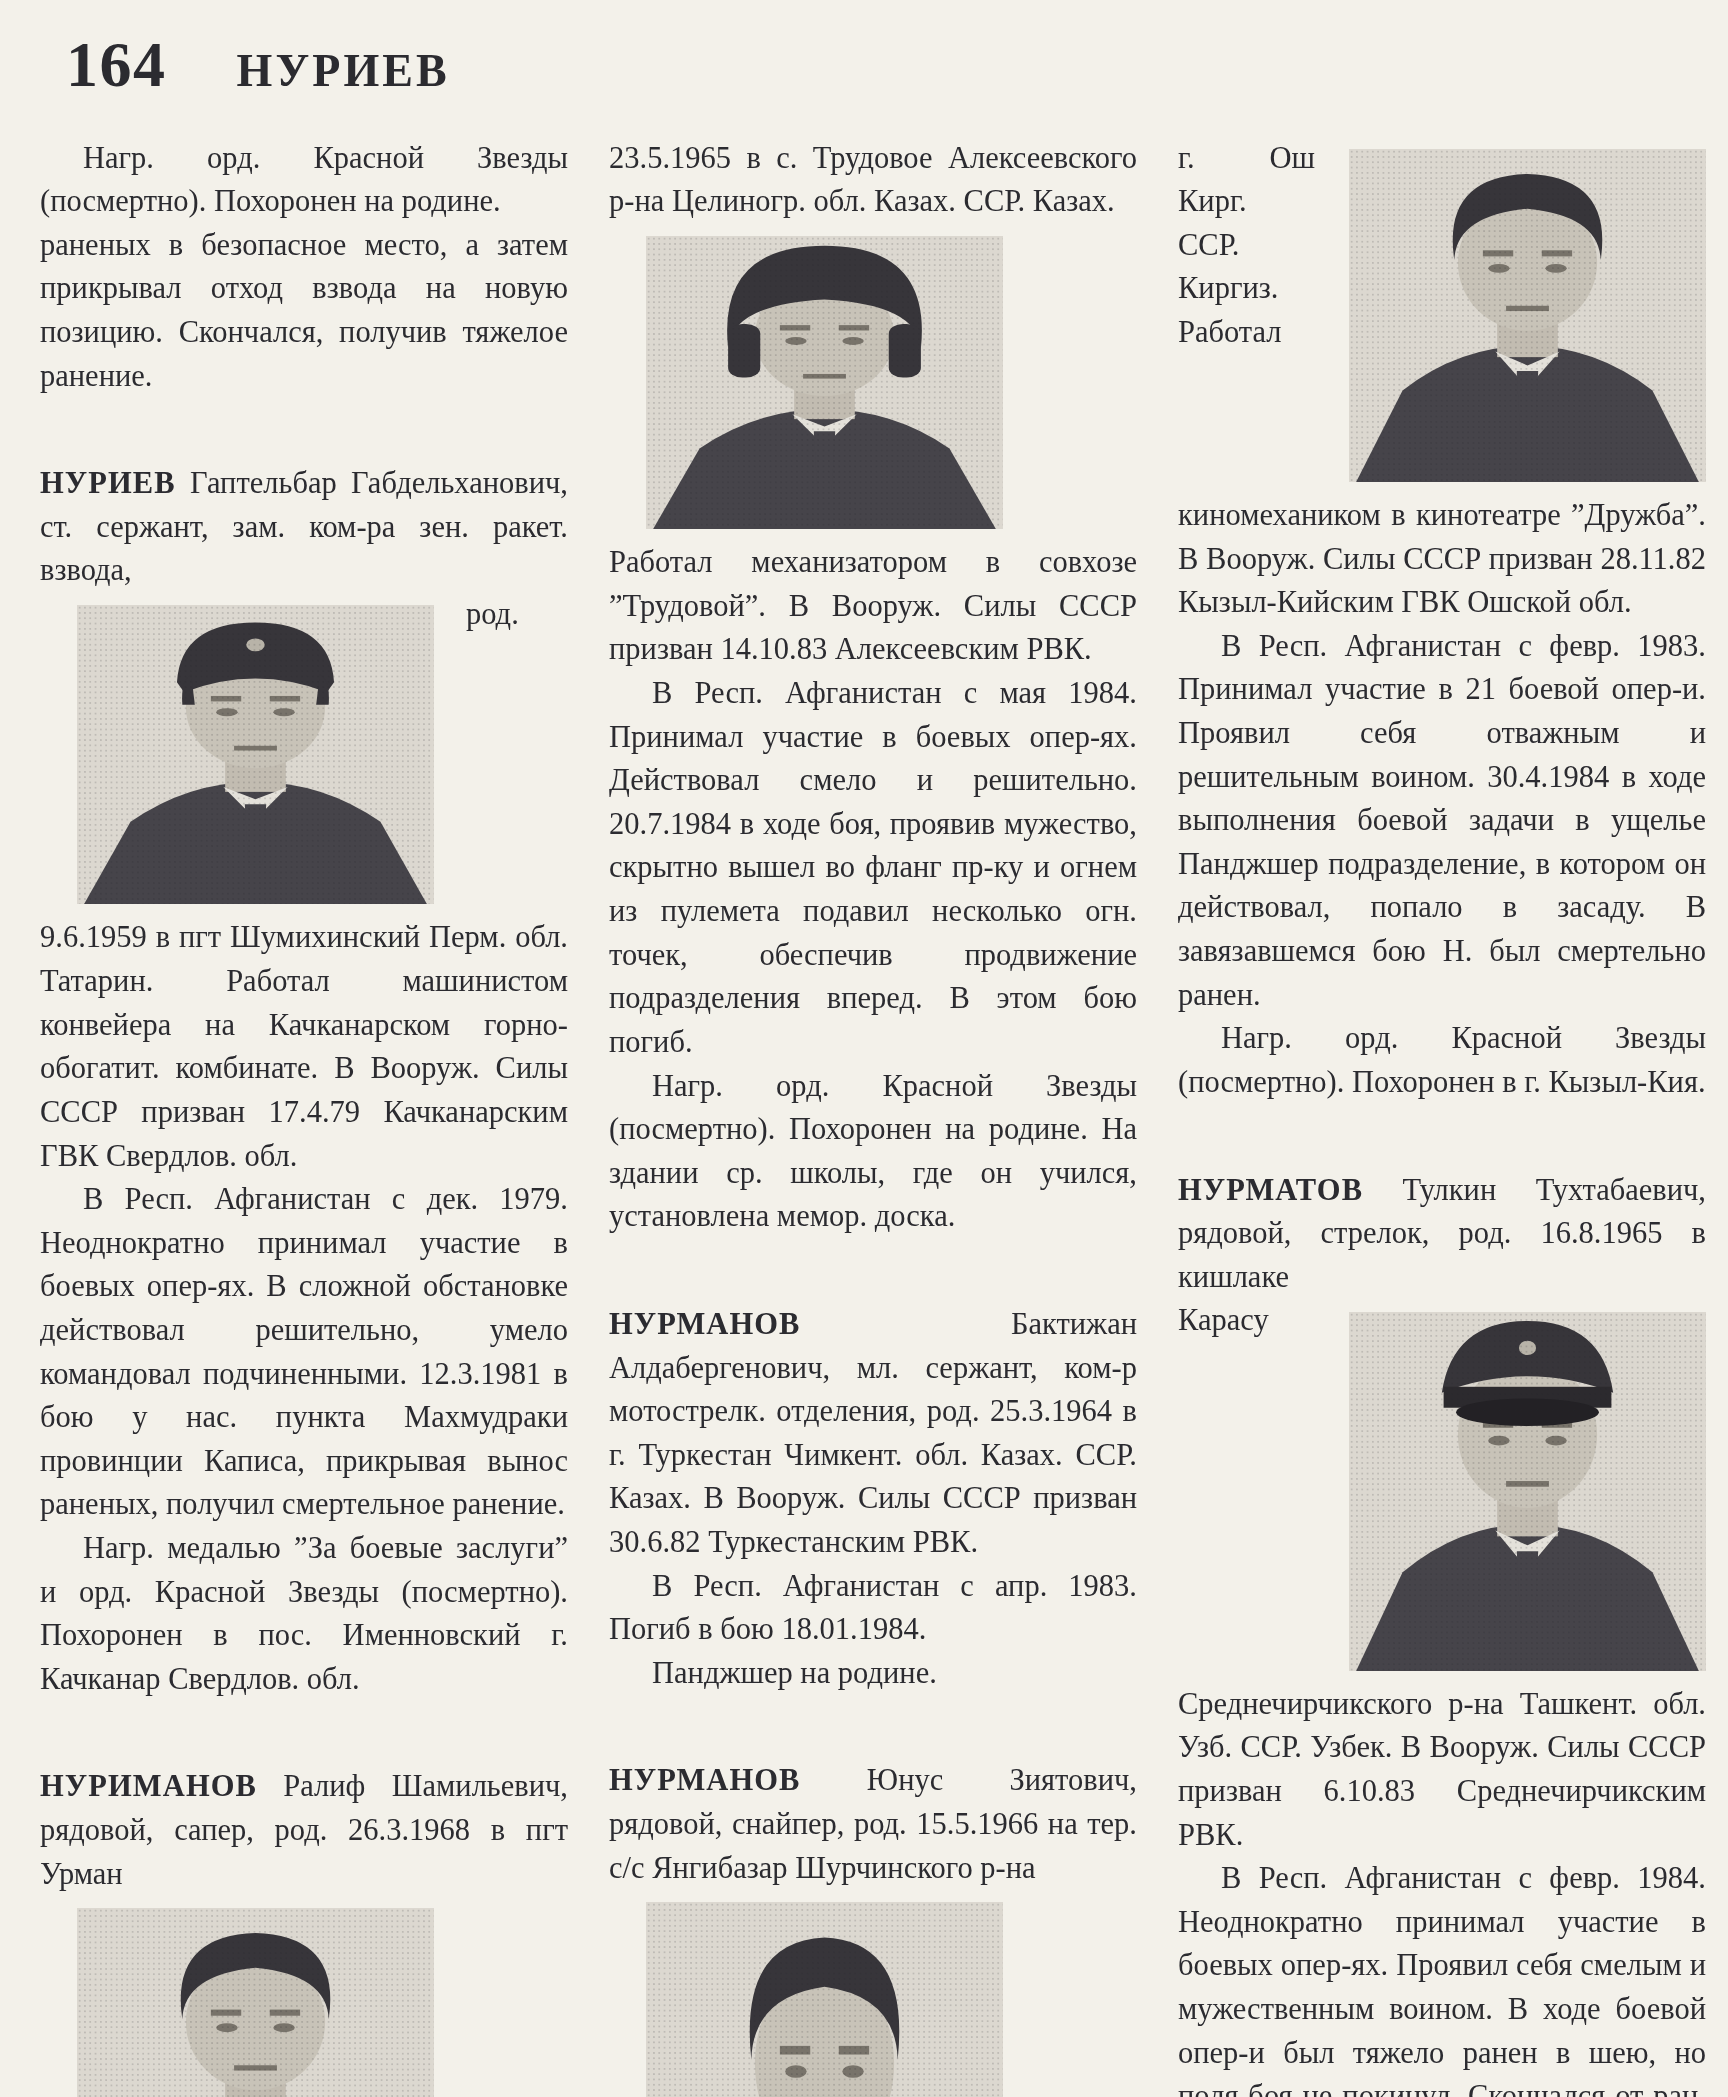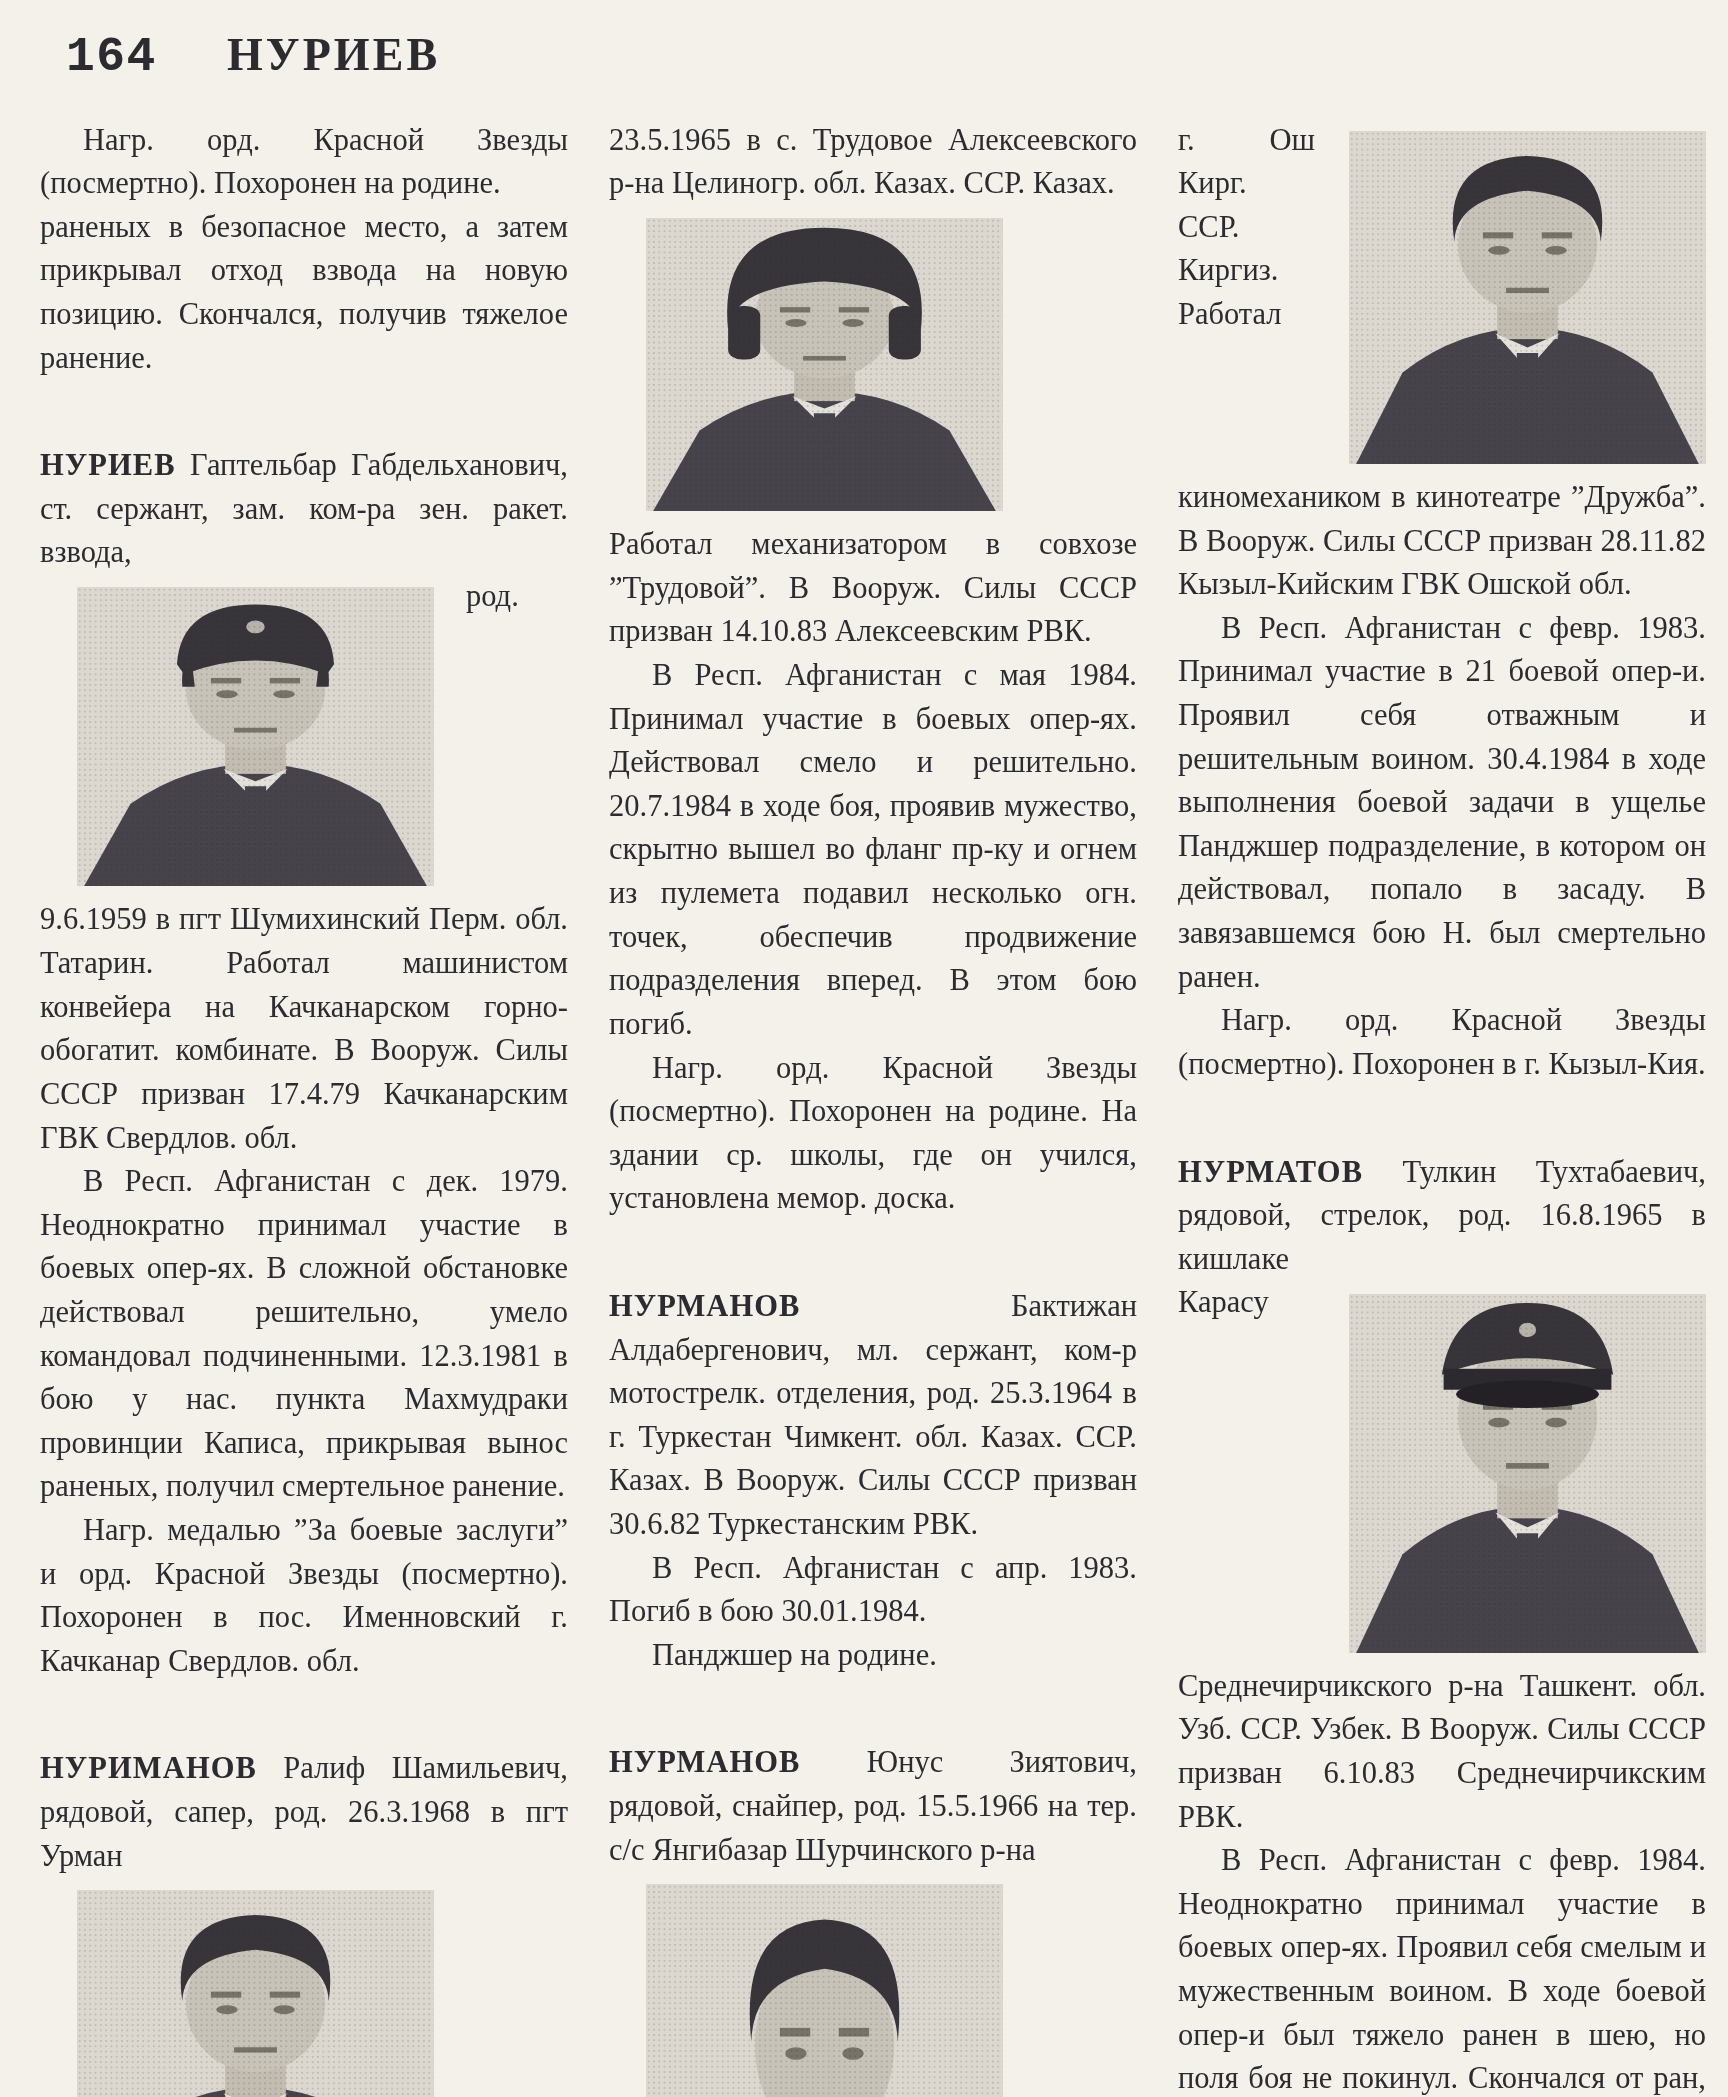--- a/index.html
+++ b/index.html
@@ -4,21 +4,21 @@
 <style>
   html,body{margin:0;padding:0;}
   body{
     width:1729px;height:2097px;overflow:hidden;
     background:#f3f1ea;
     font-family:"Liberation Serif","DejaVu Serif",serif;
     color:#2b2b30;
   }
   .page{box-sizing:border-box;width:1729px;height:2097px;padding:20px 20px 7.6px 40px;overflow:hidden;}
   .pagehead{display:flex;align-items:baseline;gap:70px;margin:7.6px 0 35px 26px;}
-  .pagenum{font-size:48px;font-weight:bold;letter-spacing:1.5px;font-family:Liberation Mono, monospace;}
+  .pagenum{font-size:64px;font-weight:bold;letter-spacing:1.5px;}
   .pagetitle{font-size:46px;font-weight:bold;letter-spacing:3.1px;}
   .columns{display:flex;gap:41px;}
   .col{flex:0 0 528px;width:528px;font-size:30.5px;line-height:1.43;text-align:justify;}
   .para{margin:0;text-indent:43px;}
   .para.cont{text-indent:0;}
   .entry{margin-top:64px;}
   .entry .lead{text-indent:0;}
   .surname{font-weight:bold;letter-spacing:1.1px;}
   
   .photo{width:357px;background:#dedad2;position:relative;overflow:hidden;}
@@ -179,21 +179,21 @@
               <rect x="68" y="36" width="9" height="22" rx="4"></rect>
             </g>
   </svg>
 </div>
       <p class="para cont">Работал механизатором в совхозе ”Трудовой”. В Вооруж. Силы СССР призван 14.10.83 Алексеевским РВК.</p>
       <p class="para">В Респ. Афганистан с мая 1984. Принимал участие в боевых опер-ях. Действовал смело и решительно. 20.7.1984 в ходе боя, проявив мужество, скрытно вышел во фланг пр-ку и огнем из пулемета подавил несколько огн. точек, обеспечив продвижение подразделения вперед. В этом бою погиб.</p>
       <p class="para">Нагр. орд. Красной Звезды (посмертно). Похоронен на родине. На здании ср. школы, где он учился, установлена мемор. доска.</p>
 
       <div class="entry">
         <p class="para lead"><span class="surname">НУРМАНОВ</span><span> Бактижан Алдабергенович, мл. сержант, ком-р мотострелк. отделения, род. 25.3.1964 в г. Туркестан Чимкент. обл. Казах. ССР. Казах. В Вооруж. Силы СССР призван 30.6.82 Туркестанским РВК.</span></p>
-        <p class="para">В Респ. Афганистан с апр. 1983. Погиб в бою 30.01.1984.</p>
+        <p class="para">В Респ. Афганистан с апр. 1983. Погиб в бою 18.01.1984.</p>
         <p class="para">Панджшер на родине.</p>
       </div>
 
       <div class="entry">
         <p class="para lead"><span class="surname">НУРМАНОВ</span><span> Юнус Зиятович, рядовой, снайпер, род. 15.5.1966 на тер. с/с Янгибазар Шурчинского р-на</span></p>
         <div class="photo left" style="height:473px" data-variant="plain">
   <svg viewBox="0 0 100 120" preserveAspectRatio="none">
     <rect class="bg" x="0" y="0" width="100" height="120"></rect>
     <path class="shoulders" d="M2,120 L15,87 Q31,71 50,71 Q69,71 85,87 L98,120 Z"></path>
     <rect class="neck" x="41.5" y="55" width="17" height="20"></rect>

